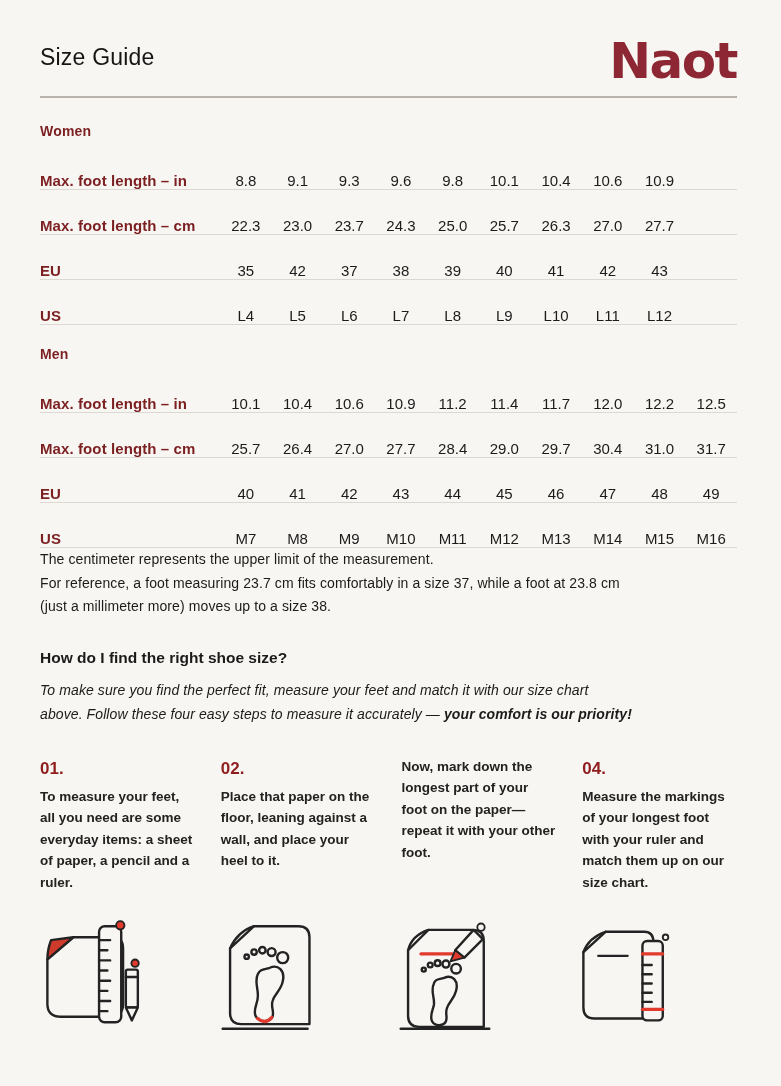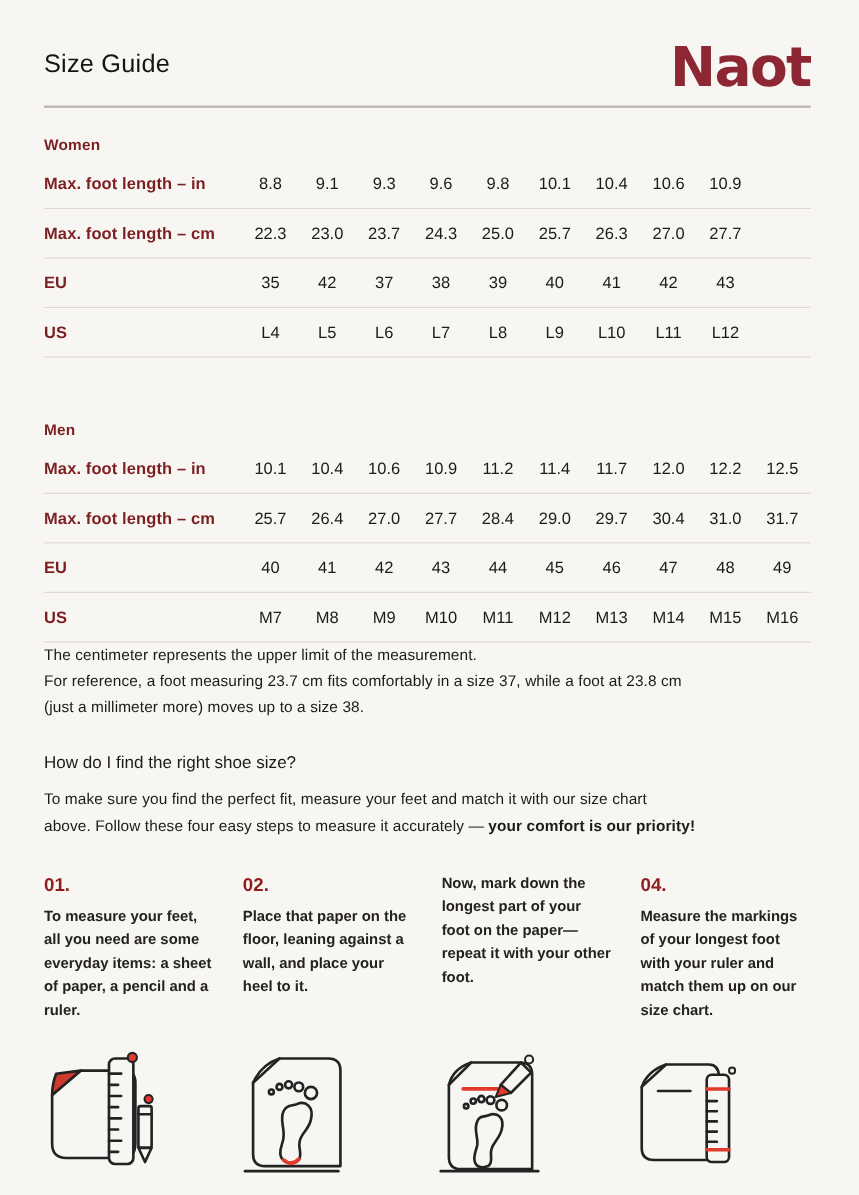--- a/index.html
+++ b/index.html
@@ -9,31 +9,31 @@
     font-family:"Liberation Sans", sans-serif;
   }
   .page{box-sizing:border-box;width:777px;height:1086px;padding:40px 40px 0;}
   
   .hdr{display:flex;justify-content:space-between;align-items:flex-start;height:48px;}
   .title{margin:0;font-size:23px;font-weight:500;letter-spacing:.2px;line-height:34px;color:#161514;}
   .logo{font-family:"DejaVu Sans", sans-serif;font-size:50px;font-weight:800;color:#8d2733;line-height:42px;letter-spacing:-1.5px;}
   .top-divider{border:none;border-top:2px solid #b8b3ad;margin:8px 0 0;}
   
   .section-heading{color:#7c1f21;font-size:14px;font-weight:700;margin:20px 0 0;line-height:27px;letter-spacing:.2px;}
-  .section-heading.men{margin-top:52px;}
+  .section-heading.men{margin-top:16px;}
   .size-table{width:100%;}
-  .trow{display:flex;align-items:center;height:44px;border-bottom:1.5px solid #ddd8d2;}
+  .trow{display:flex;align-items:flex-end;height:44px;border-bottom:1.5px solid #ddd8d2;}
   .tlabel{flex:0 0 180px;color:#7c1f21;font-weight:700;font-size:15px;letter-spacing:.1px;}
   .tcell{flex:1;text-align:center;font-size:15px;color:#1d1b1a;}
   
   .notes{}
   .notes p{margin:0;font-size:14px;line-height:23.5px;letter-spacing:.1px;}
   
-  .howto-heading{margin:28px 0 0;font-size:15.5px;font-weight:400;line-height:22px;}
-  .intro{margin:9px 0 0;font-size:14px;line-height:24px;letter-spacing:.1px;}
+  .howto-heading{margin:28px 0 0;font-size:15.5px;font-weight:700;line-height:22px;}
+  .intro{margin:9px 0 0;font-size:14px;line-height:24px;letter-spacing:.1px;font-style:italic;}
   .intro .line{display:block;}
   .intro strong{font-weight:700;}
   
   .steps{display:grid;grid-template-columns:repeat(4,1fr);column-gap:17px;margin-top:30px;gap:26px;}
   .step-num{color:#8f1d1d;font-size:17px;font-weight:700;line-height:26px;margin-bottom:4px;}
   .step-text{font-size:13.5px;font-weight:600;line-height:21.5px;color:#242220;}
   
   .icons-row{display:grid;grid-template-columns:repeat(4,1fr);column-gap:17px;margin-top:24px;}
   .icon-cell svg{display:block;height:120px;width:auto;}
 </style>

